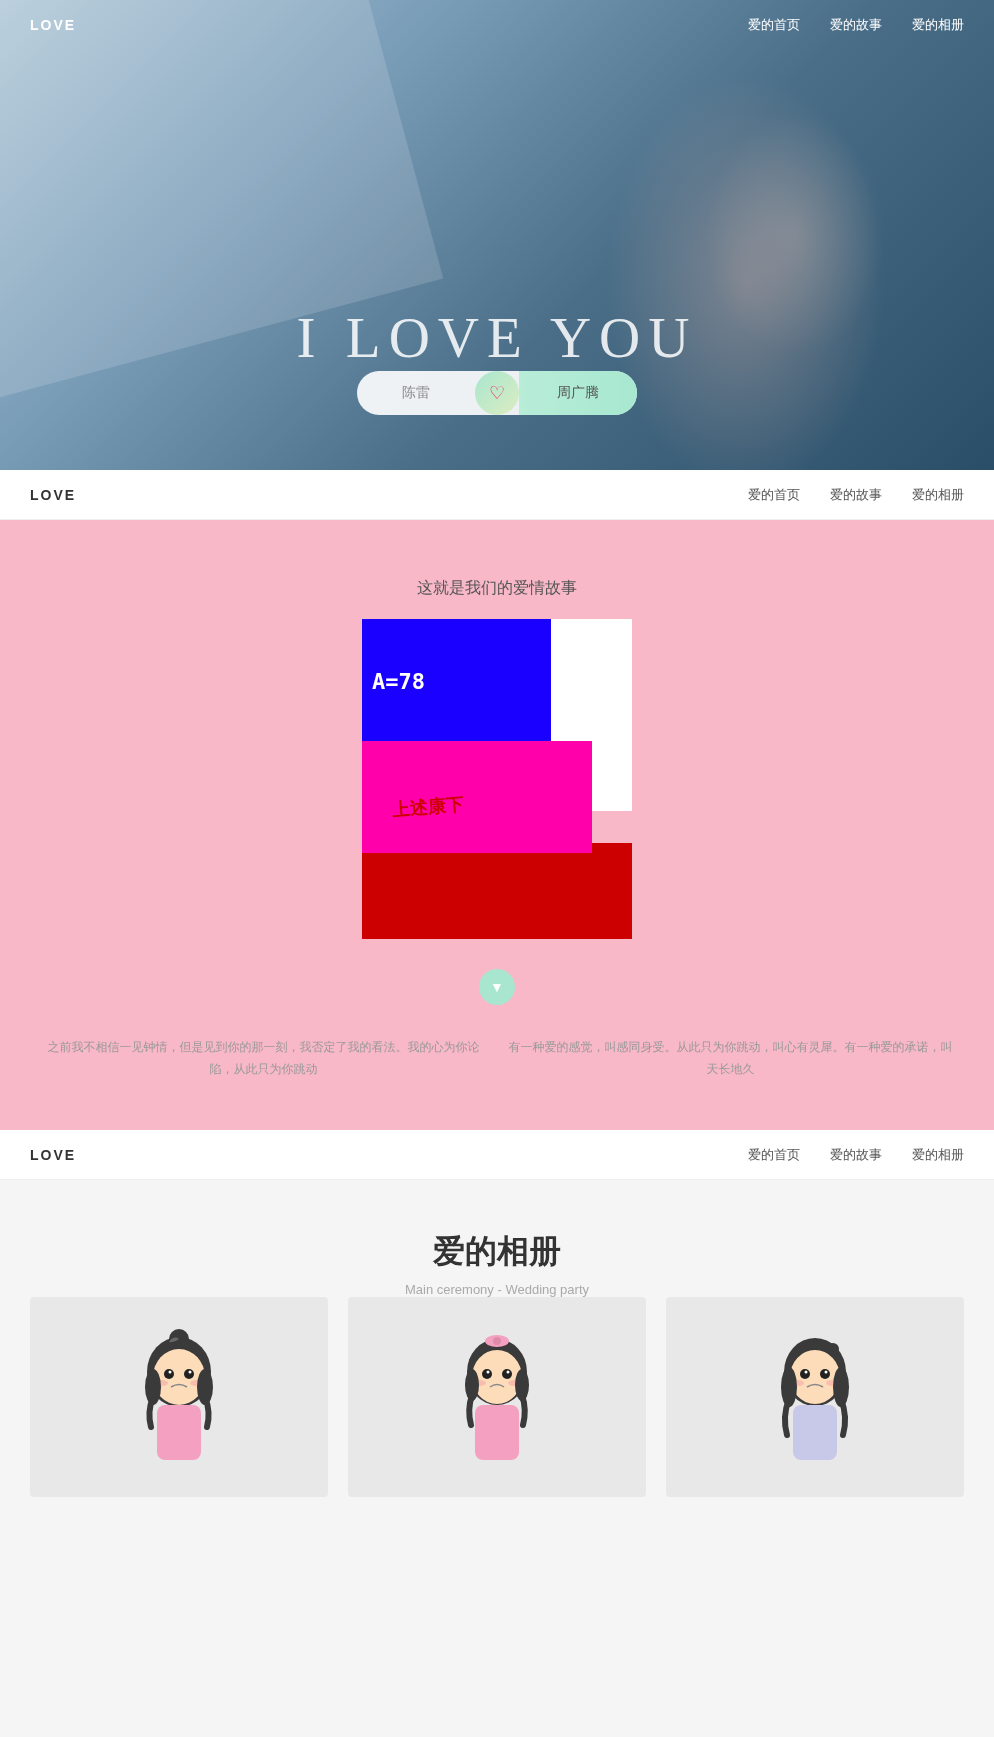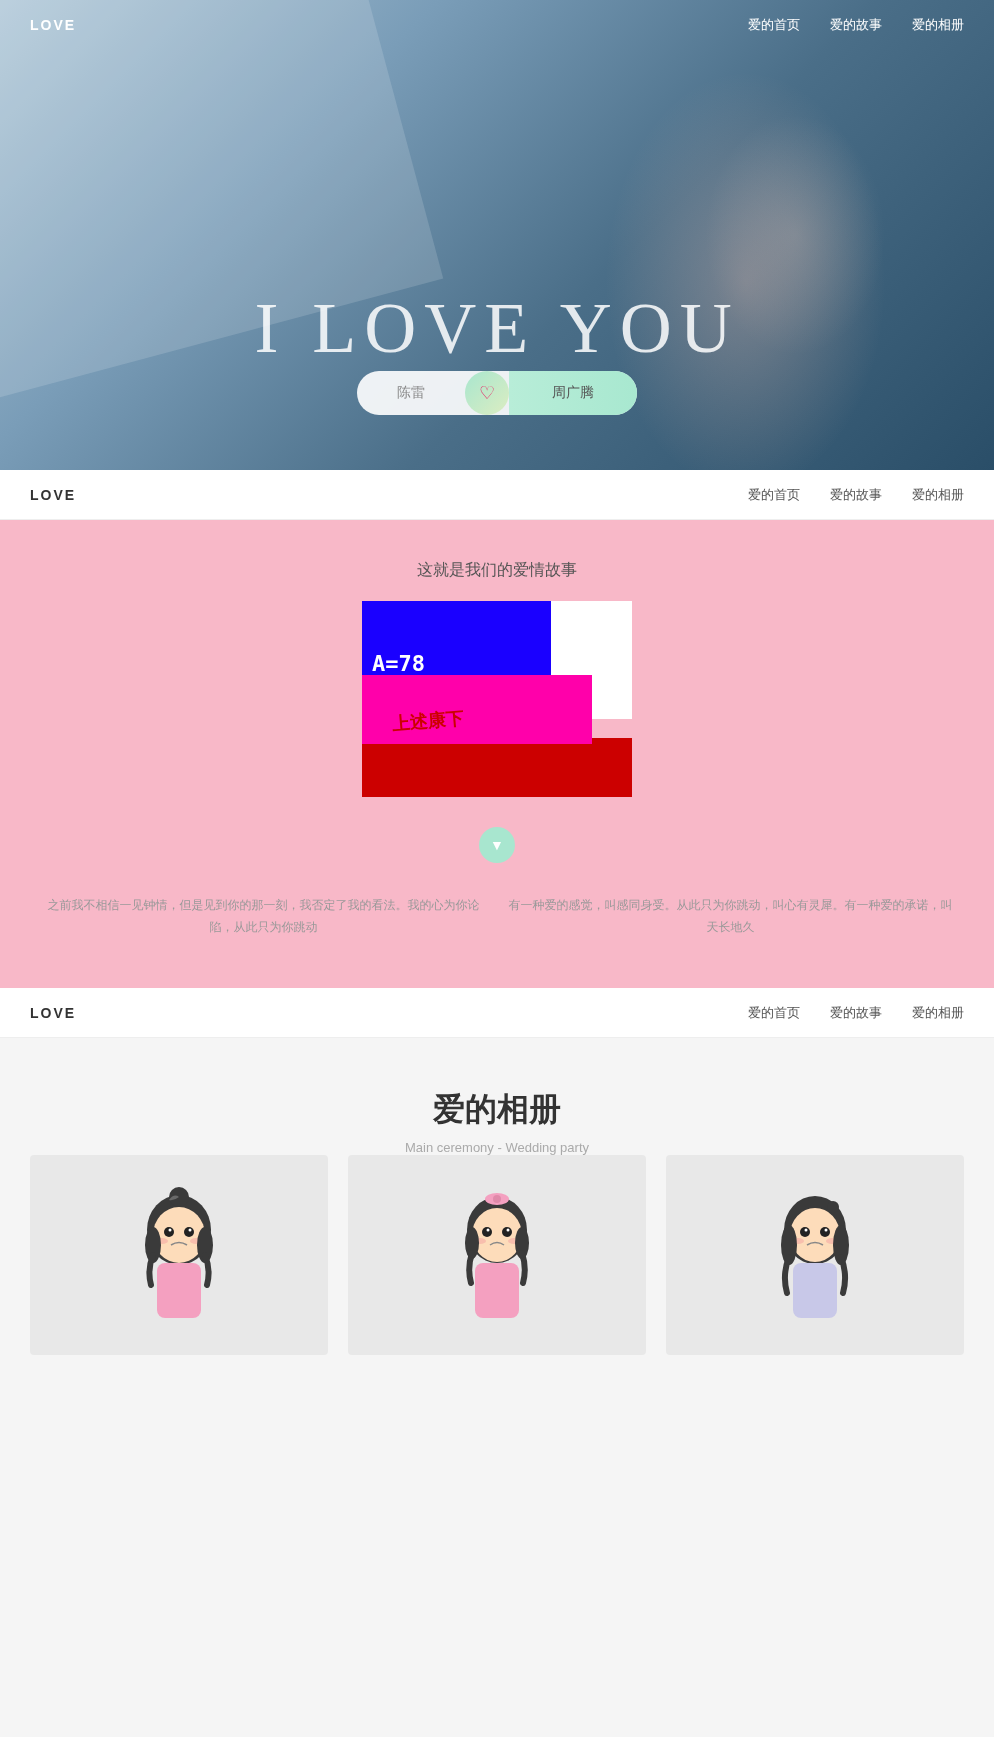--- a/index.html
+++ b/index.html
@@ -61,21 +61,21 @@
       width: 500px;
       height: 400px;
       background: rgba(255,255,255,0.15);
       transform: rotate(-15deg);
     }
     .hero-title {
       position: absolute;
       bottom: 100px;
       left: 0; right: 0;
       text-align: center;
-      font-size: 72px;
+      font-size: 57px;
       font-weight: 200;
       color: rgba(255,255,255,0.85);
       letter-spacing: 8px;
       font-family: Georgia, serif;
     }
     .hero-couple {
       position: absolute;
       bottom: 55px;
       left: 50%;
       transform: translateX(-50%);
@@ -104,21 +104,21 @@
       justify-content: center;
       color: #e91e63;
       font-size: 18px;
       flex-shrink: 0;
     }
     .hero-name-right {
       flex: 1;
       text-align: center;
       font-size: 14px;
       color: #555;
-      padding: 0 20px;
+      padding: 0 10px;
       background: linear-gradient(90deg, #b8edd8, #a8e8d0);
       height: 100%;
       display: flex;
       align-items: center;
       justify-content: center;
     }
 
     
     .sticky-nav {
       display: flex;
@@ -138,40 +138,40 @@
     .sticky-nav-links { display: flex; gap: 30px; }
     .sticky-nav-links a {
       color: #555;
       font-size: 13px;
       text-decoration: none;
     }
 
     
     .story-section {
       background: #f8b8c8;
-      padding: 40px 30px 50px;
+      padding: 58px 30px 50px;
       position: relative;
     }
     .story-title {
       text-align: center;
       font-size: 16px;
       color: #555;
       margin-bottom: 20px;
     }
 
     
     .story-center {
       display: flex;
       justify-content: center;
       margin-bottom: 30px;
       position: relative;
     }
     .glitch-block {
       width: 270px;
-      height: 196px;
+      height: 320px;
       position: relative;
       overflow: hidden;
     }
     .glitch-blue {
       position: absolute;
       top: 0; left: 0;
       width: 100%; height: 45%;
       background: #1a00ff;
     }
     .glitch-blue-text {

